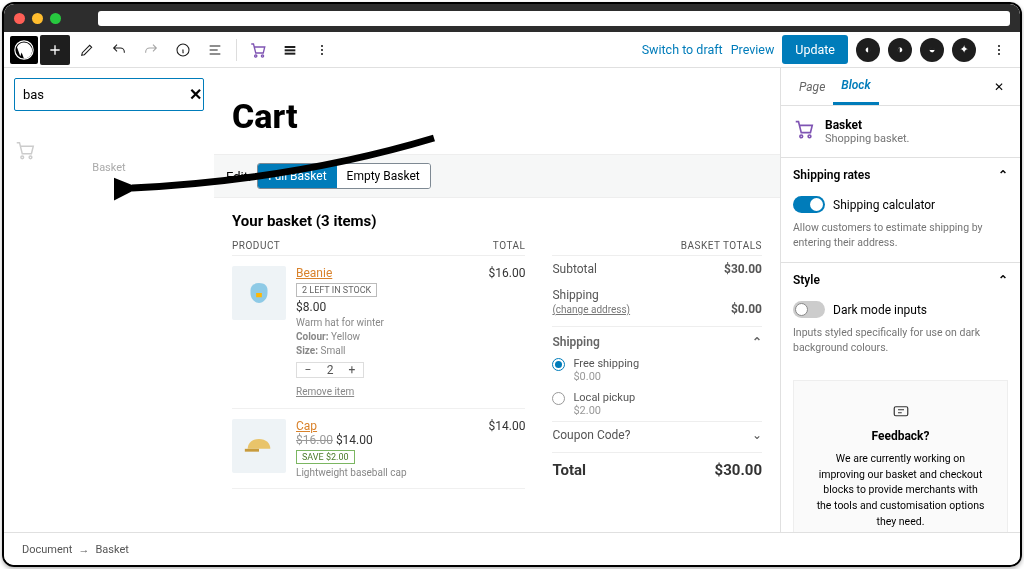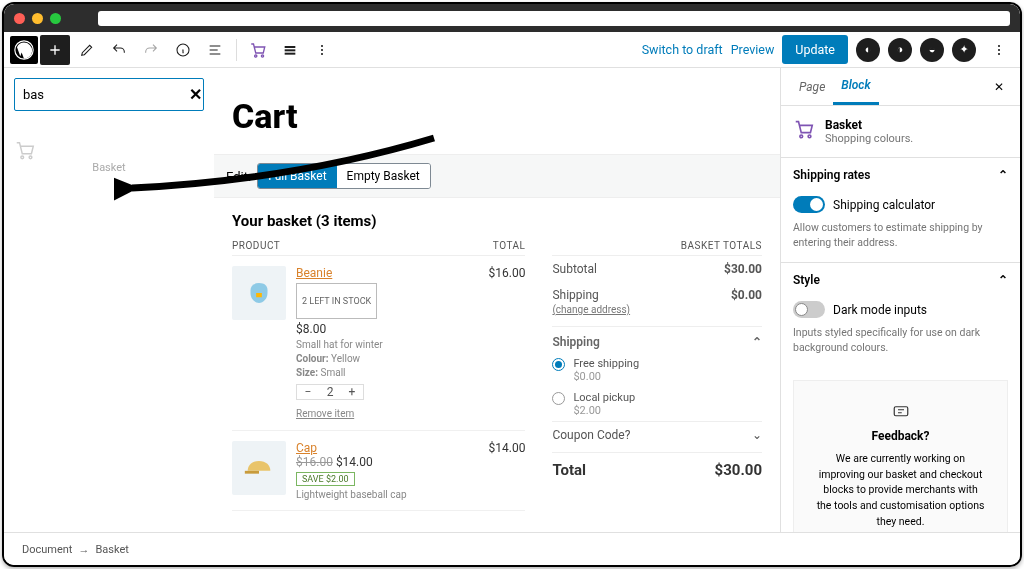--- a/index.html
+++ b/index.html
@@ -37,31 +37,31 @@
   .basket-title{font-size:15px;font-weight:700;}
   .cols{display:flex;gap:27px;margin-top:6px;}
   .col-products{flex:1.4;}
   .col-totals{flex:1;}
   .th-row{display:flex;font-size:10px;color:#555;letter-spacing:.5px;padding:4px 0;border-bottom:1px solid #eee;}
   .th-row .label{flex:1;}
   .prod{display:flex;gap:10px;padding:10px 0;border-bottom:1px solid #f0f0f0;}
   .thumb{width:54px;height:54px;background:#eef3f6;border-radius:2px;display:flex;align-items:center;justify-content:center;}
   .prod-info{flex:1;font-size:11px;color:#555;}
   .prod-name{color:#d9822b;font-size:12px;text-decoration:underline;}
-  .stock-badge{display:inline-block;border:1px solid #bbb;padding:12px 5px;font-size:9px;color:#666;margin:3px 0;}
+  .stock-badge{display:inline-block;border:1px solid #bbb;padding:1px 5px;font-size:9px;color:#666;margin:3px 0;}
   .price{font-size:12px;color:#333;}
   .meta{font-size:10px;color:#888;margin-top:3px;}
   .qty{display:flex;align-items:center;border:1px solid #ddd;width:fit-content;margin-top:6px;}
   .qty span{width:22px;text-align:center;font-size:12px;cursor:pointer;}
   .remove{font-size:10px;color:#888;text-decoration:underline;margin-top:8px;display:inline-block;cursor:pointer;}
   .line-total{font-size:12px;color:#333;width:50px;text-align:right;}
   .strike{text-decoration:line-through;color:#999;}
   .save-badge{display:inline-block;border:1px solid #7bb661;color:#4a7a2a;padding:1px 5px;font-size:9px;margin-top:3px;}
   .totals-head{font-size:10px;color:#555;text-align:right;letter-spacing:.5px;padding:4px 0;border-bottom:1px solid #eee;}
-  .trow{display:flex;justify-content:space-between;font-size:12px;padding:6px 0;color:#555;}
+  .trow{display:flex;justify-content:space-between;font-size:12px;padding:6px 0;color:#555;align-items:flex-end;}
   .trow.big{font-size:15px;font-weight:700;color:#333;border-top:1px solid #eee;margin-top:4px;padding-top:8px;}
   .shipping-section{border-top:1px solid #eee;margin-top:4px;padding-top:4px;}
   .ship-head{display:flex;justify-content:space-between;font-weight:600;font-size:12px;color:#666;padding:4px 0;}
   .ship-opt{display:flex;gap:8px;align-items:flex-start;padding:4px 0;font-size:11px;color:#555;}
   .radio{width:13px;height:13px;border:1.5px solid #999;border-radius:50%;margin-top:1px;}
   .radio.on{border-color:#007cba;display:flex;align-items:center;justify-content:center;}
   .radio.on::after{content:'';width:7px;height:7px;background:#007cba;border-radius:50%;}
   .chg{font-size:10px;text-decoration:underline;color:#777;cursor:pointer;}
   .sidebar{width:240px;border-left:1px solid #e0e0e0;background:#fff;overflow:auto;font-size:12px;}
   .tabs{display:flex;border-bottom:1px solid #e0e0e0;padding:0 10px;align-items:center;}
@@ -216,21 +216,21 @@
               <div class="thumb">
                   <svg width="34" height="34" viewBox="0 0 24 24">
                     <path d="M6 10c0-3 2-5 6-5s6 2 6 5v2c0 4-3 7-6 7s-6-3-6-7v-2z" fill="#8ecae6"></path>
                     <rect x="10" y="12" width="4" height="3" fill="#ffb703"></rect>
                   </svg>
                 </div>
               <div class="prod-info">
                 <div class="prod-name">Beanie</div>
                 <div class="stock-badge">2 LEFT IN STOCK</div>
                 <div class="price">$8.00</div>
-                <div class="meta">Small hat for winter</div>
+                <div class="meta">Warm hat for winter</div>
                 <div class="meta"><b>Colour:</b> <span>Yellow</span></div>
                 <div class="meta"><b>Size:</b> <span>Small</span></div>
                 <div class="qty">
                   <span>−</span>
                   <span>2</span>
                   <span>+</span>
                 </div>
                 <span class="remove">Remove item</span>
               </div>
               <div class="line-total">$16.00</div>
@@ -303,21 +303,21 @@
         <div class="close">✕</div>
       </div>
       <div class="panel-head">
         <svg viewBox="0 0 24 24" fill="none" stroke="currentColor" stroke-width="1.8">
             <circle cx="9" cy="20" r="1.5"></circle>
             <circle cx="18" cy="20" r="1.5"></circle>
             <path d="M3 4h3l3 12h10l2-8H7"></path>
           </svg>
         <div>
           <div class="t">Basket</div>
-          <div class="d">Shopping colours.</div>
+          <div class="d">Shopping basket.</div>
         </div>
       </div>
       <div class="sec">
         <div class="sec-head">
             <span>Shipping rates</span>
             <span>⌃</span>
           </div>
         <div class="sec-body">
           <div class="toggle-row">
               <div class="toggle"></div>

